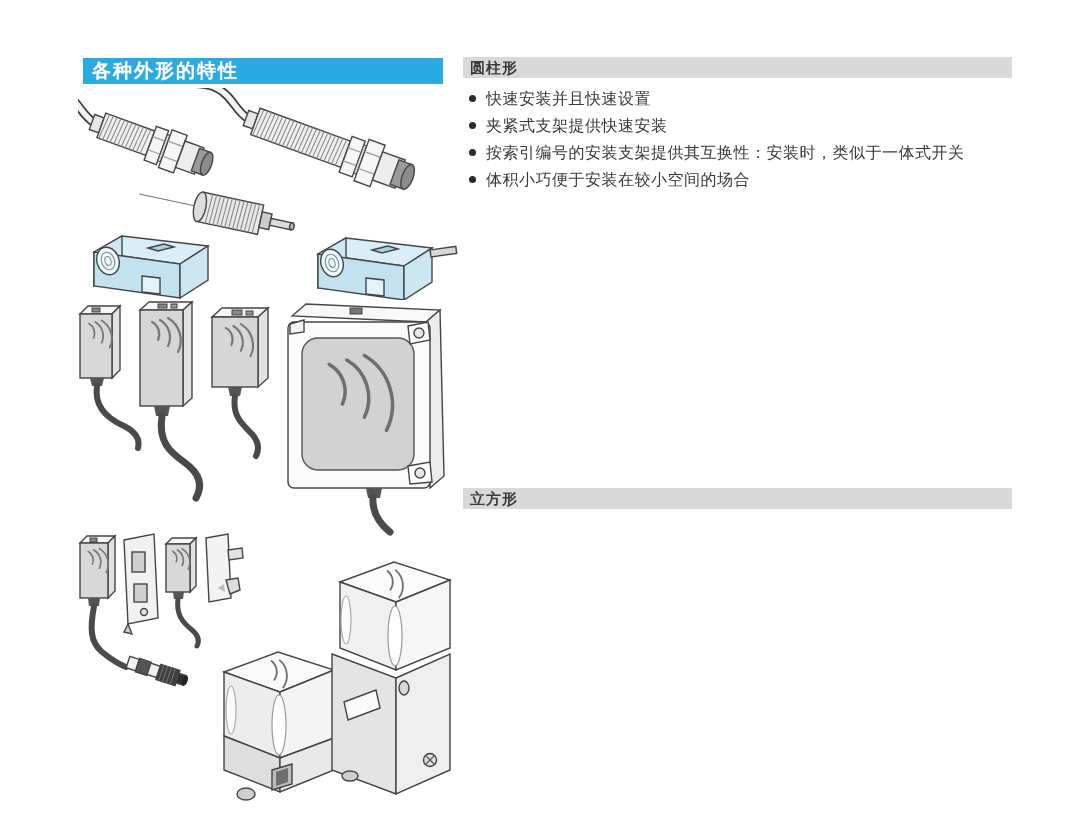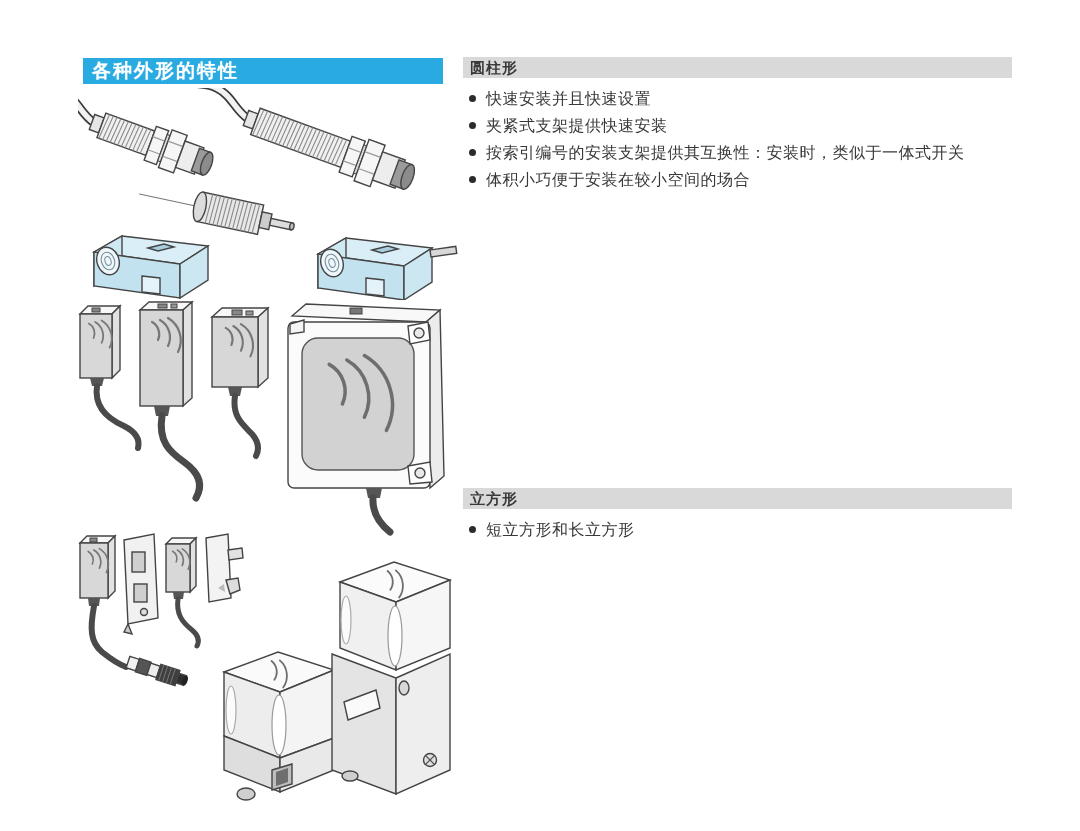--- a/index.html
+++ b/index.html
@@ -271,17 +271,16 @@
   </section>
 
   <section id="sec-1" class="spec">
     <ul class="bullets">
     </ul>
   </section>
 
   <section id="sec-2" class="spec">
     <div class="sec-header">立方形</div>
     <ul class="bullets">
-      <li>短立方形和长立方形</li>
     </ul>
   </section>
 
 </div>
 
 </body></html>

